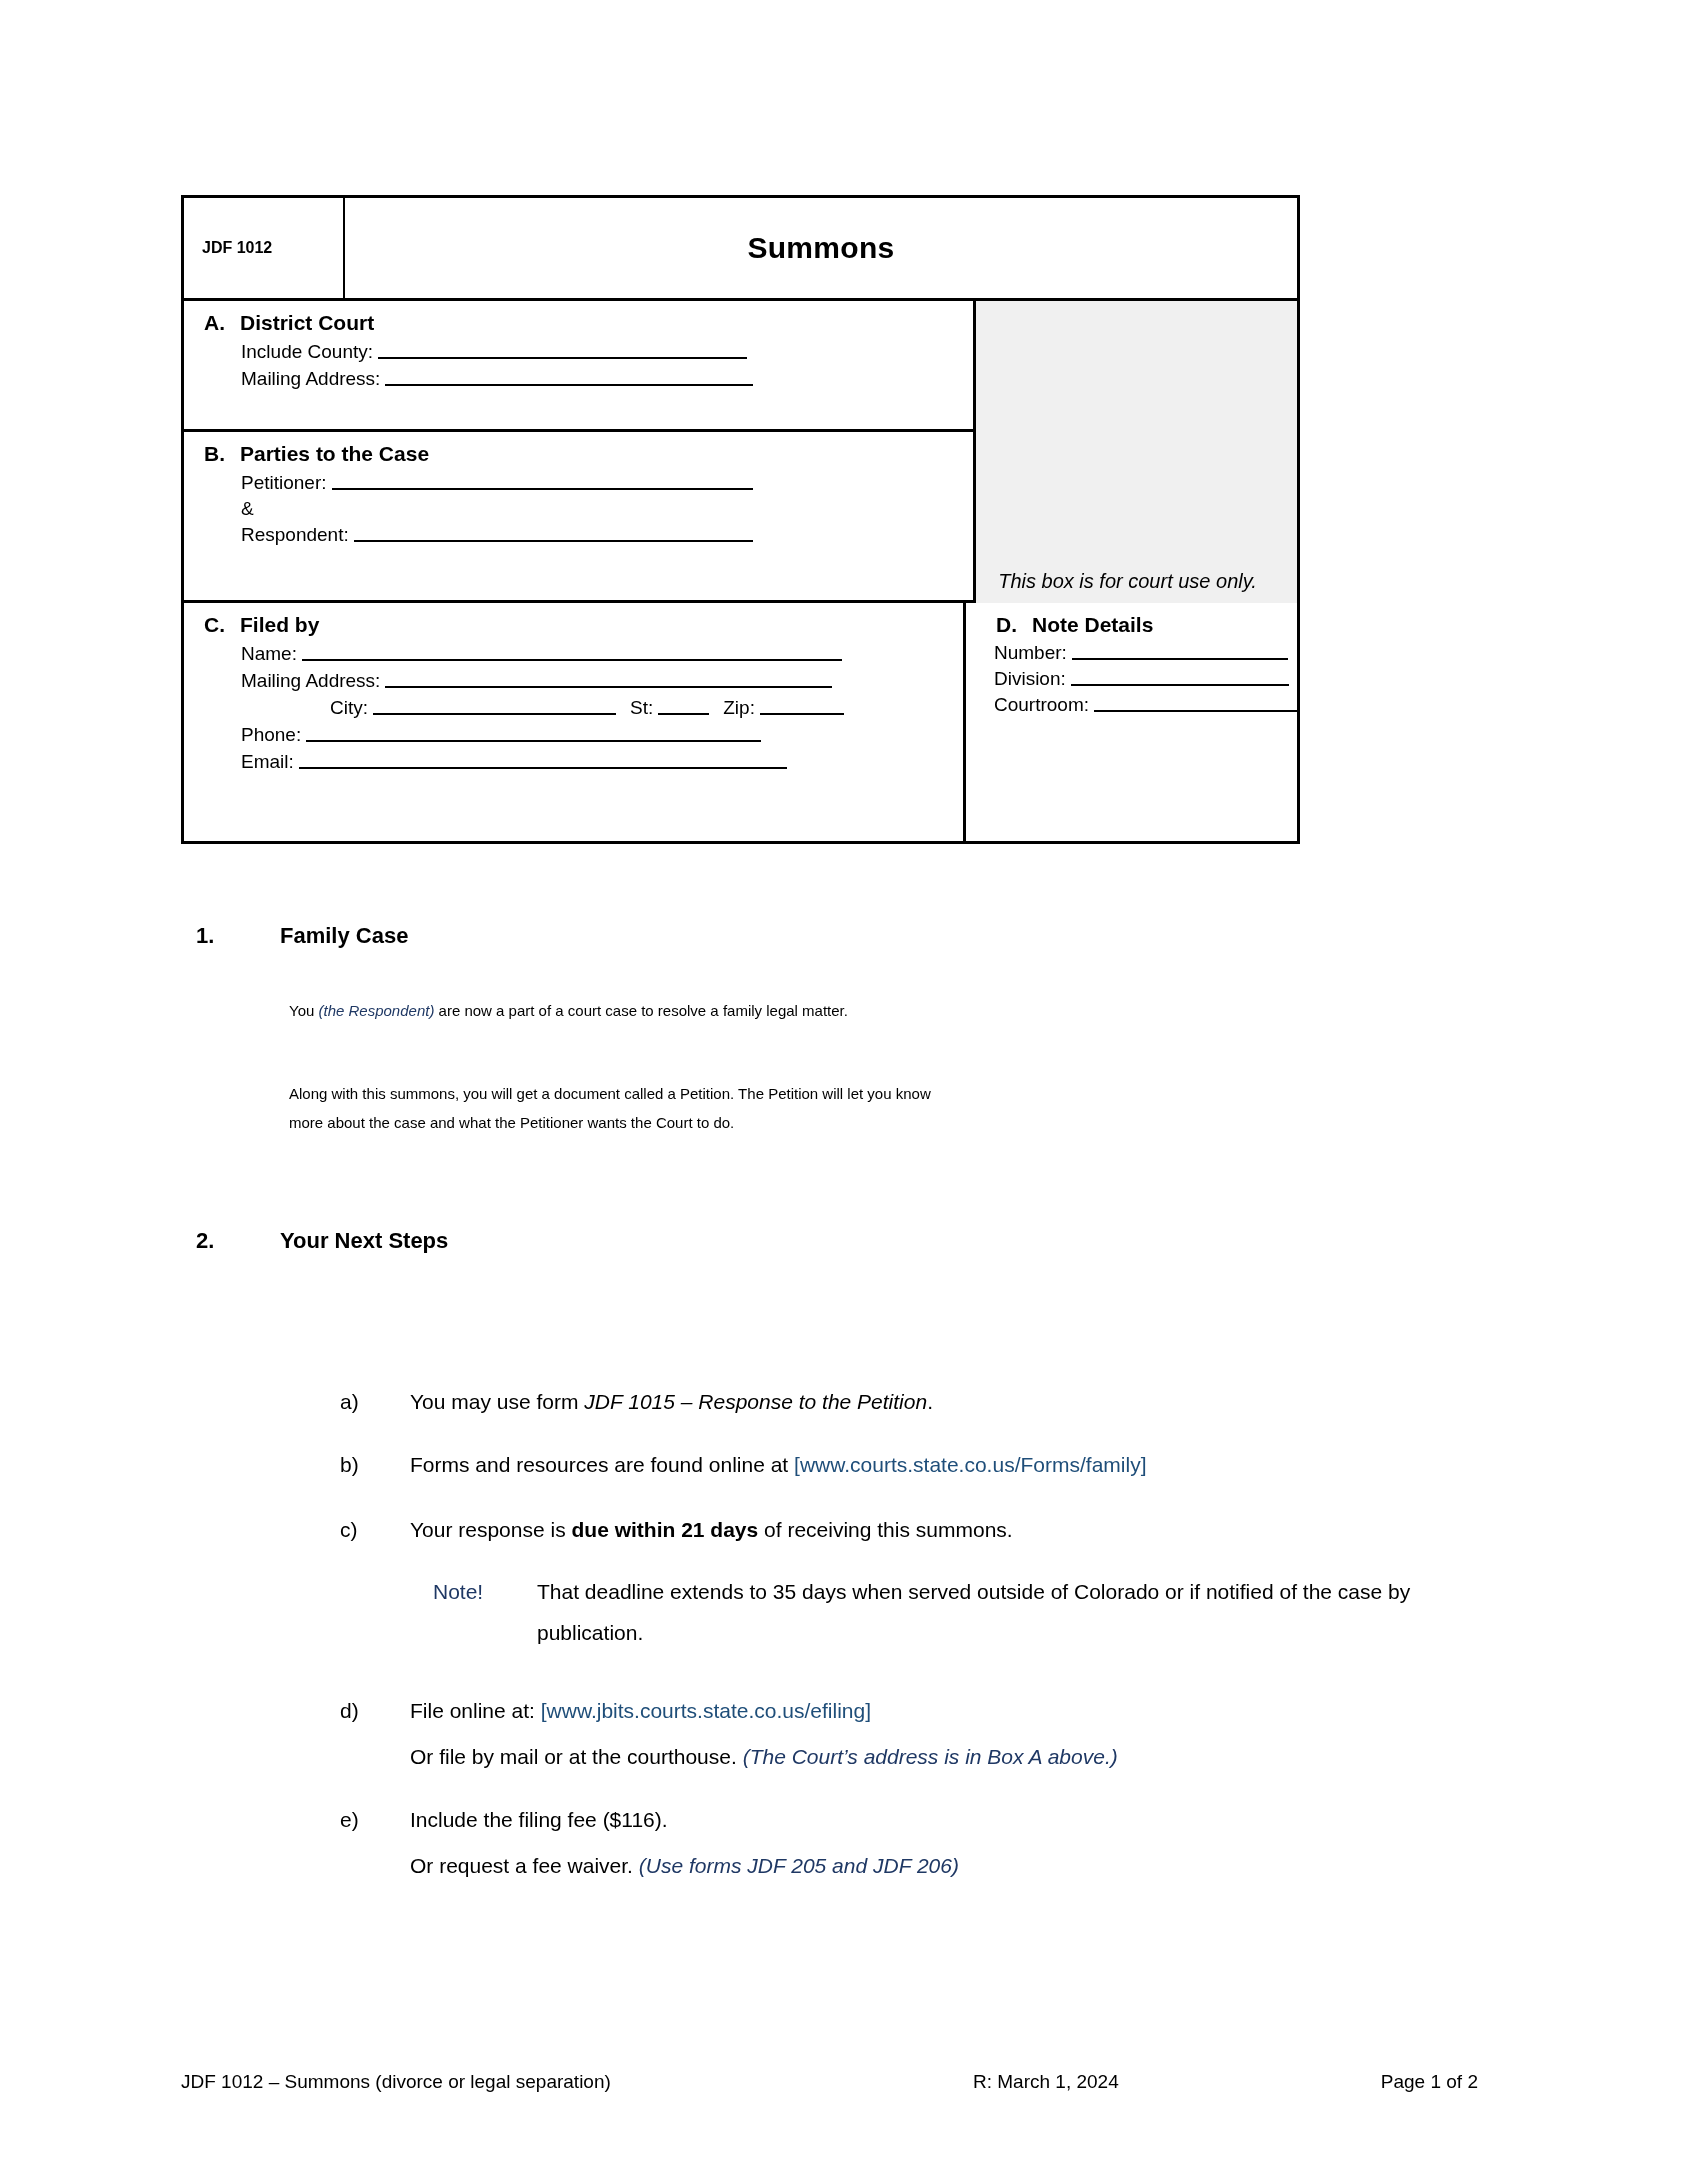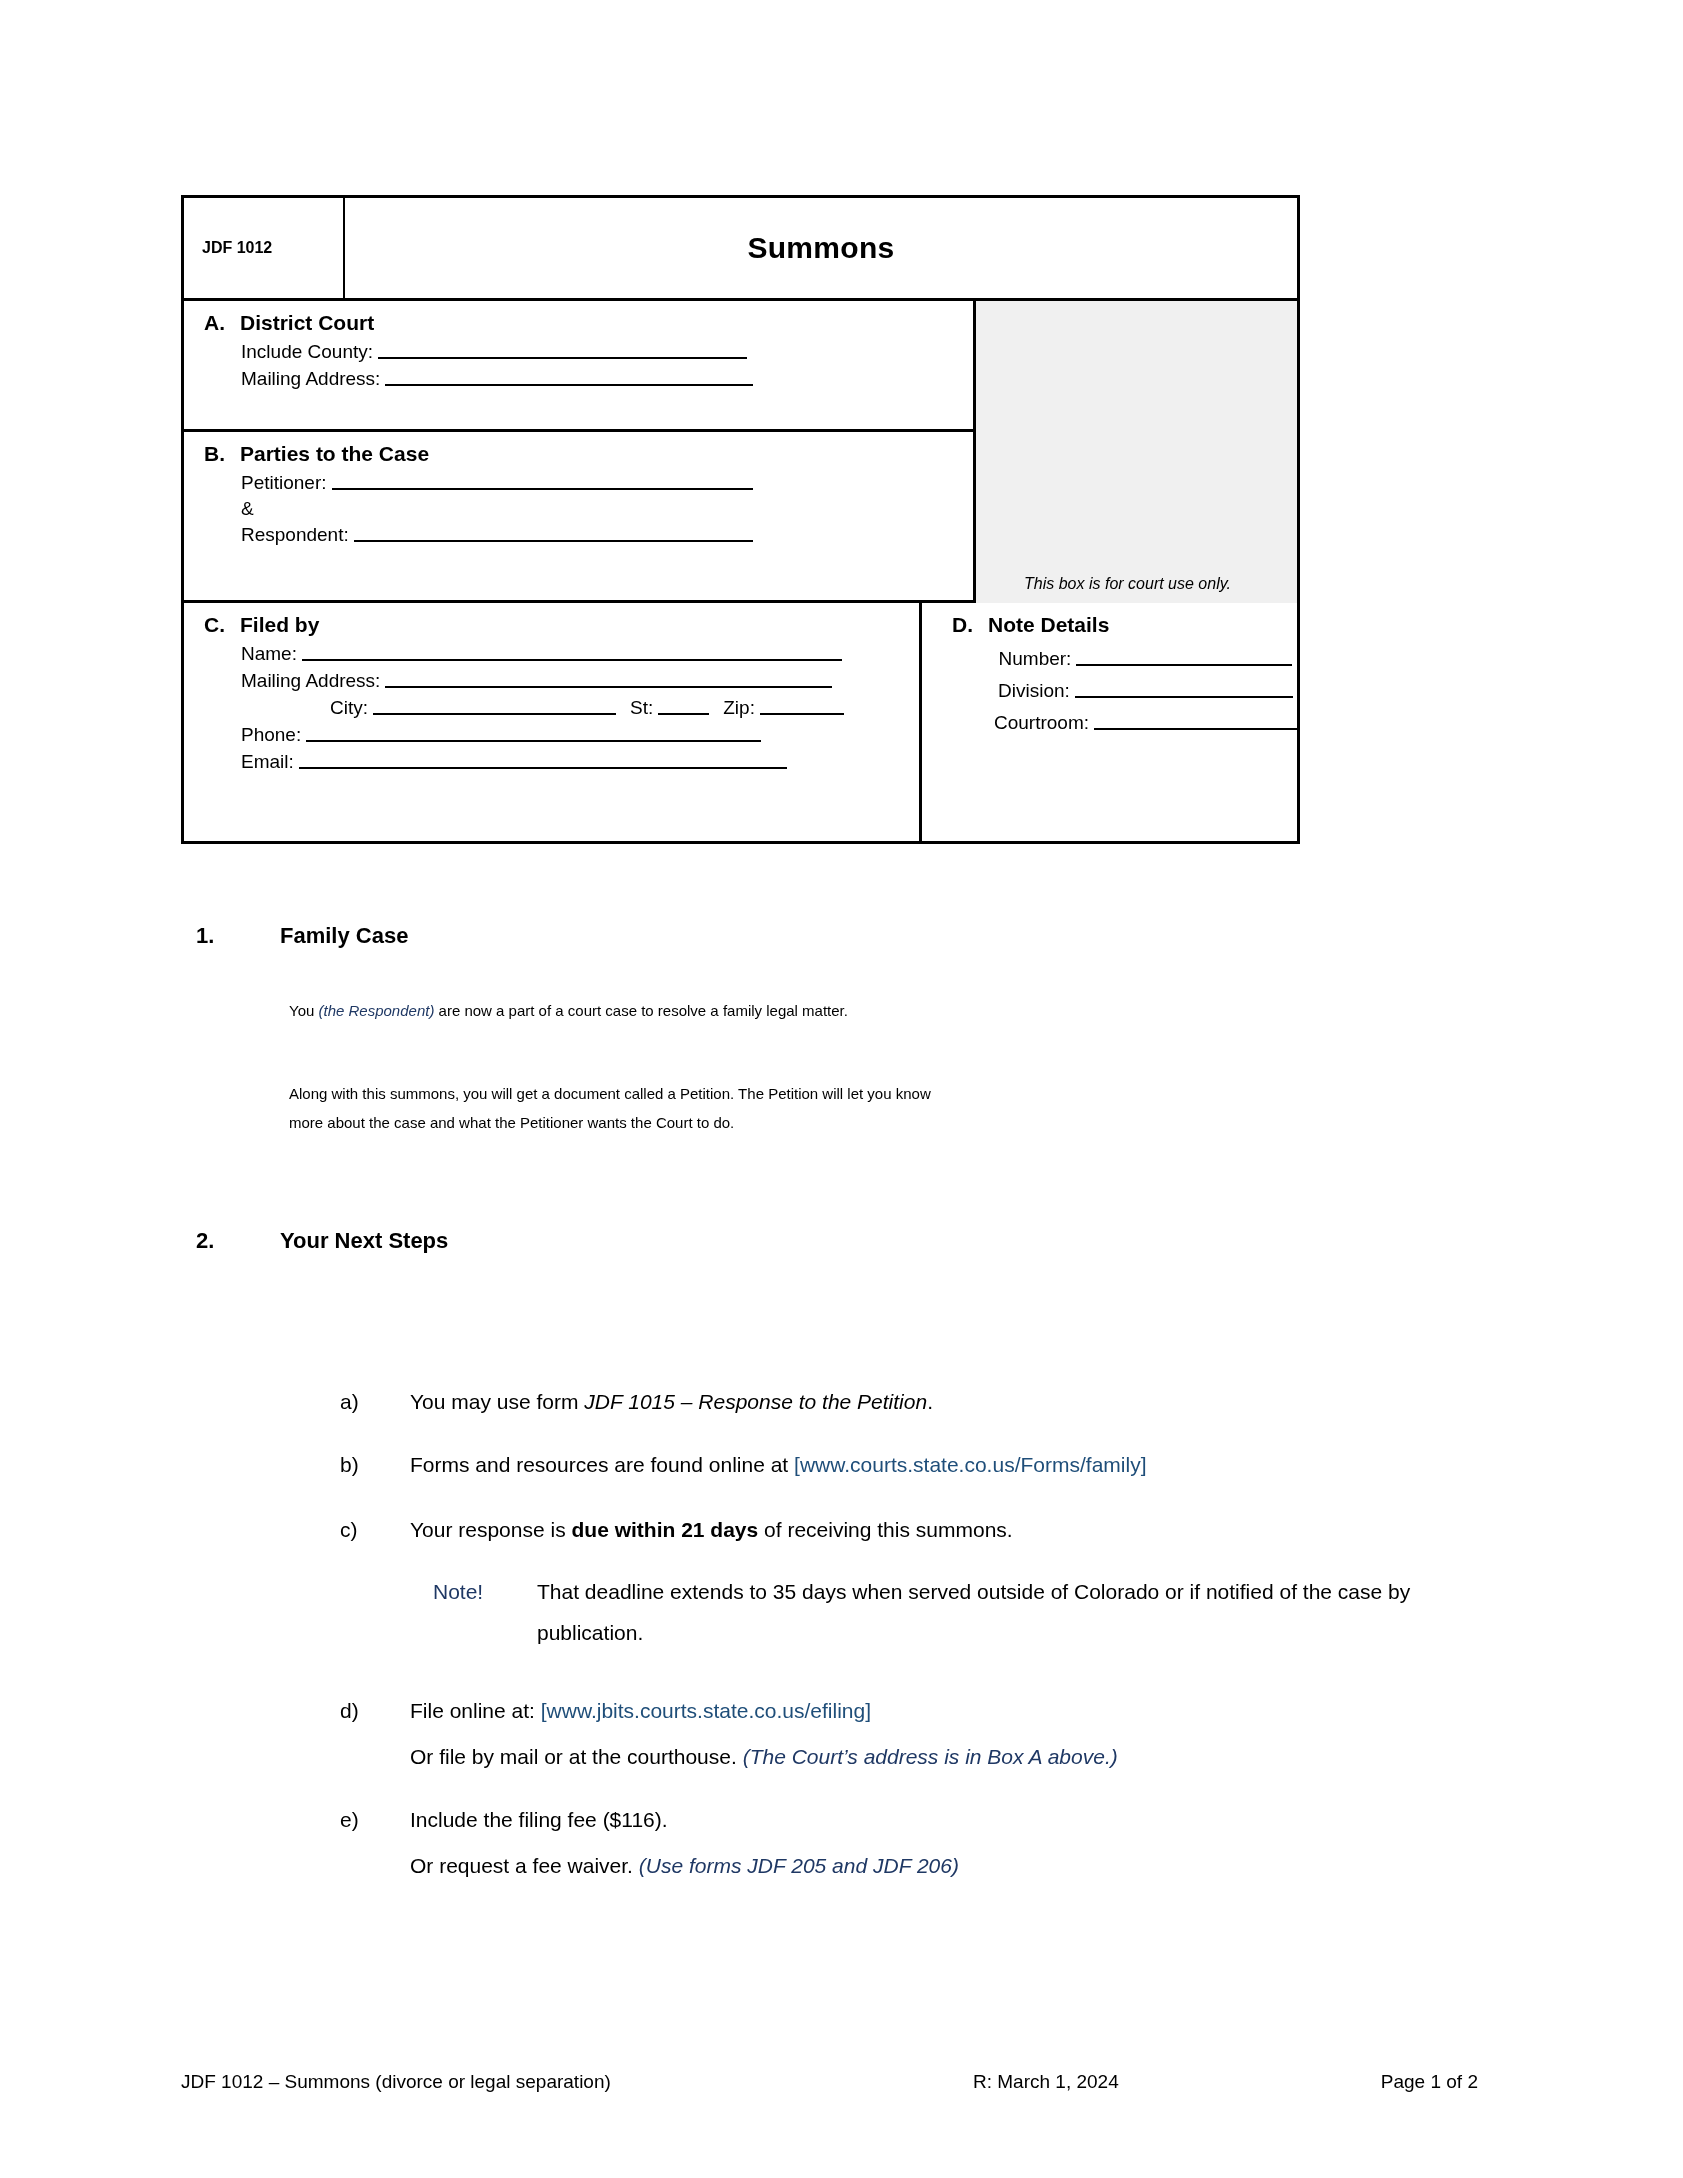--- a/index.html
+++ b/index.html
@@ -73,21 +73,21 @@
     background: #f0f0f0;
     position: relative;
     box-sizing: border-box;
   }
   .court-use-note {
     position: absolute;
     left: 0; right: 18px;
     bottom: 10px;
     text-align: center;
     font-style: italic;
-    font-size: 16px;
+    font-size: 20px;
   }
 
   .sec {
     box-sizing: border-box;
     padding: 10px 0 0 0;
   }
   .sec-a { border-bottom: 3px solid #000; height: 131px; }
   .sec-b { border-bottom: 3px solid #000; height: 171px; }
 
   .sec-head {
@@ -122,21 +122,21 @@
     box-sizing: border-box;
     padding: 10px 0 14px 0;
     height: 238px;
   }
   .cap-bot-right {
     flex: 1;
     box-sizing: border-box;
     padding: 10px 0 14px 0;
   }
   .cap-bot-right .sec-head { padding-left: 30px; }
-  .cap-bot-right .fld { padding-left: 72px; font-size: 19px; margin-top: 12px; justify-content: center; }
+  .cap-bot-right .fld { padding-left: 28px; font-size: 19px; margin-top: 6px; }
 
   .citeline { padding-left: 57px; }
   .citeline .spacer { width: 89px; }
 
   
   .numsec {
     position: absolute;
     font-size: 22px;
   }
   .numsec .num {

